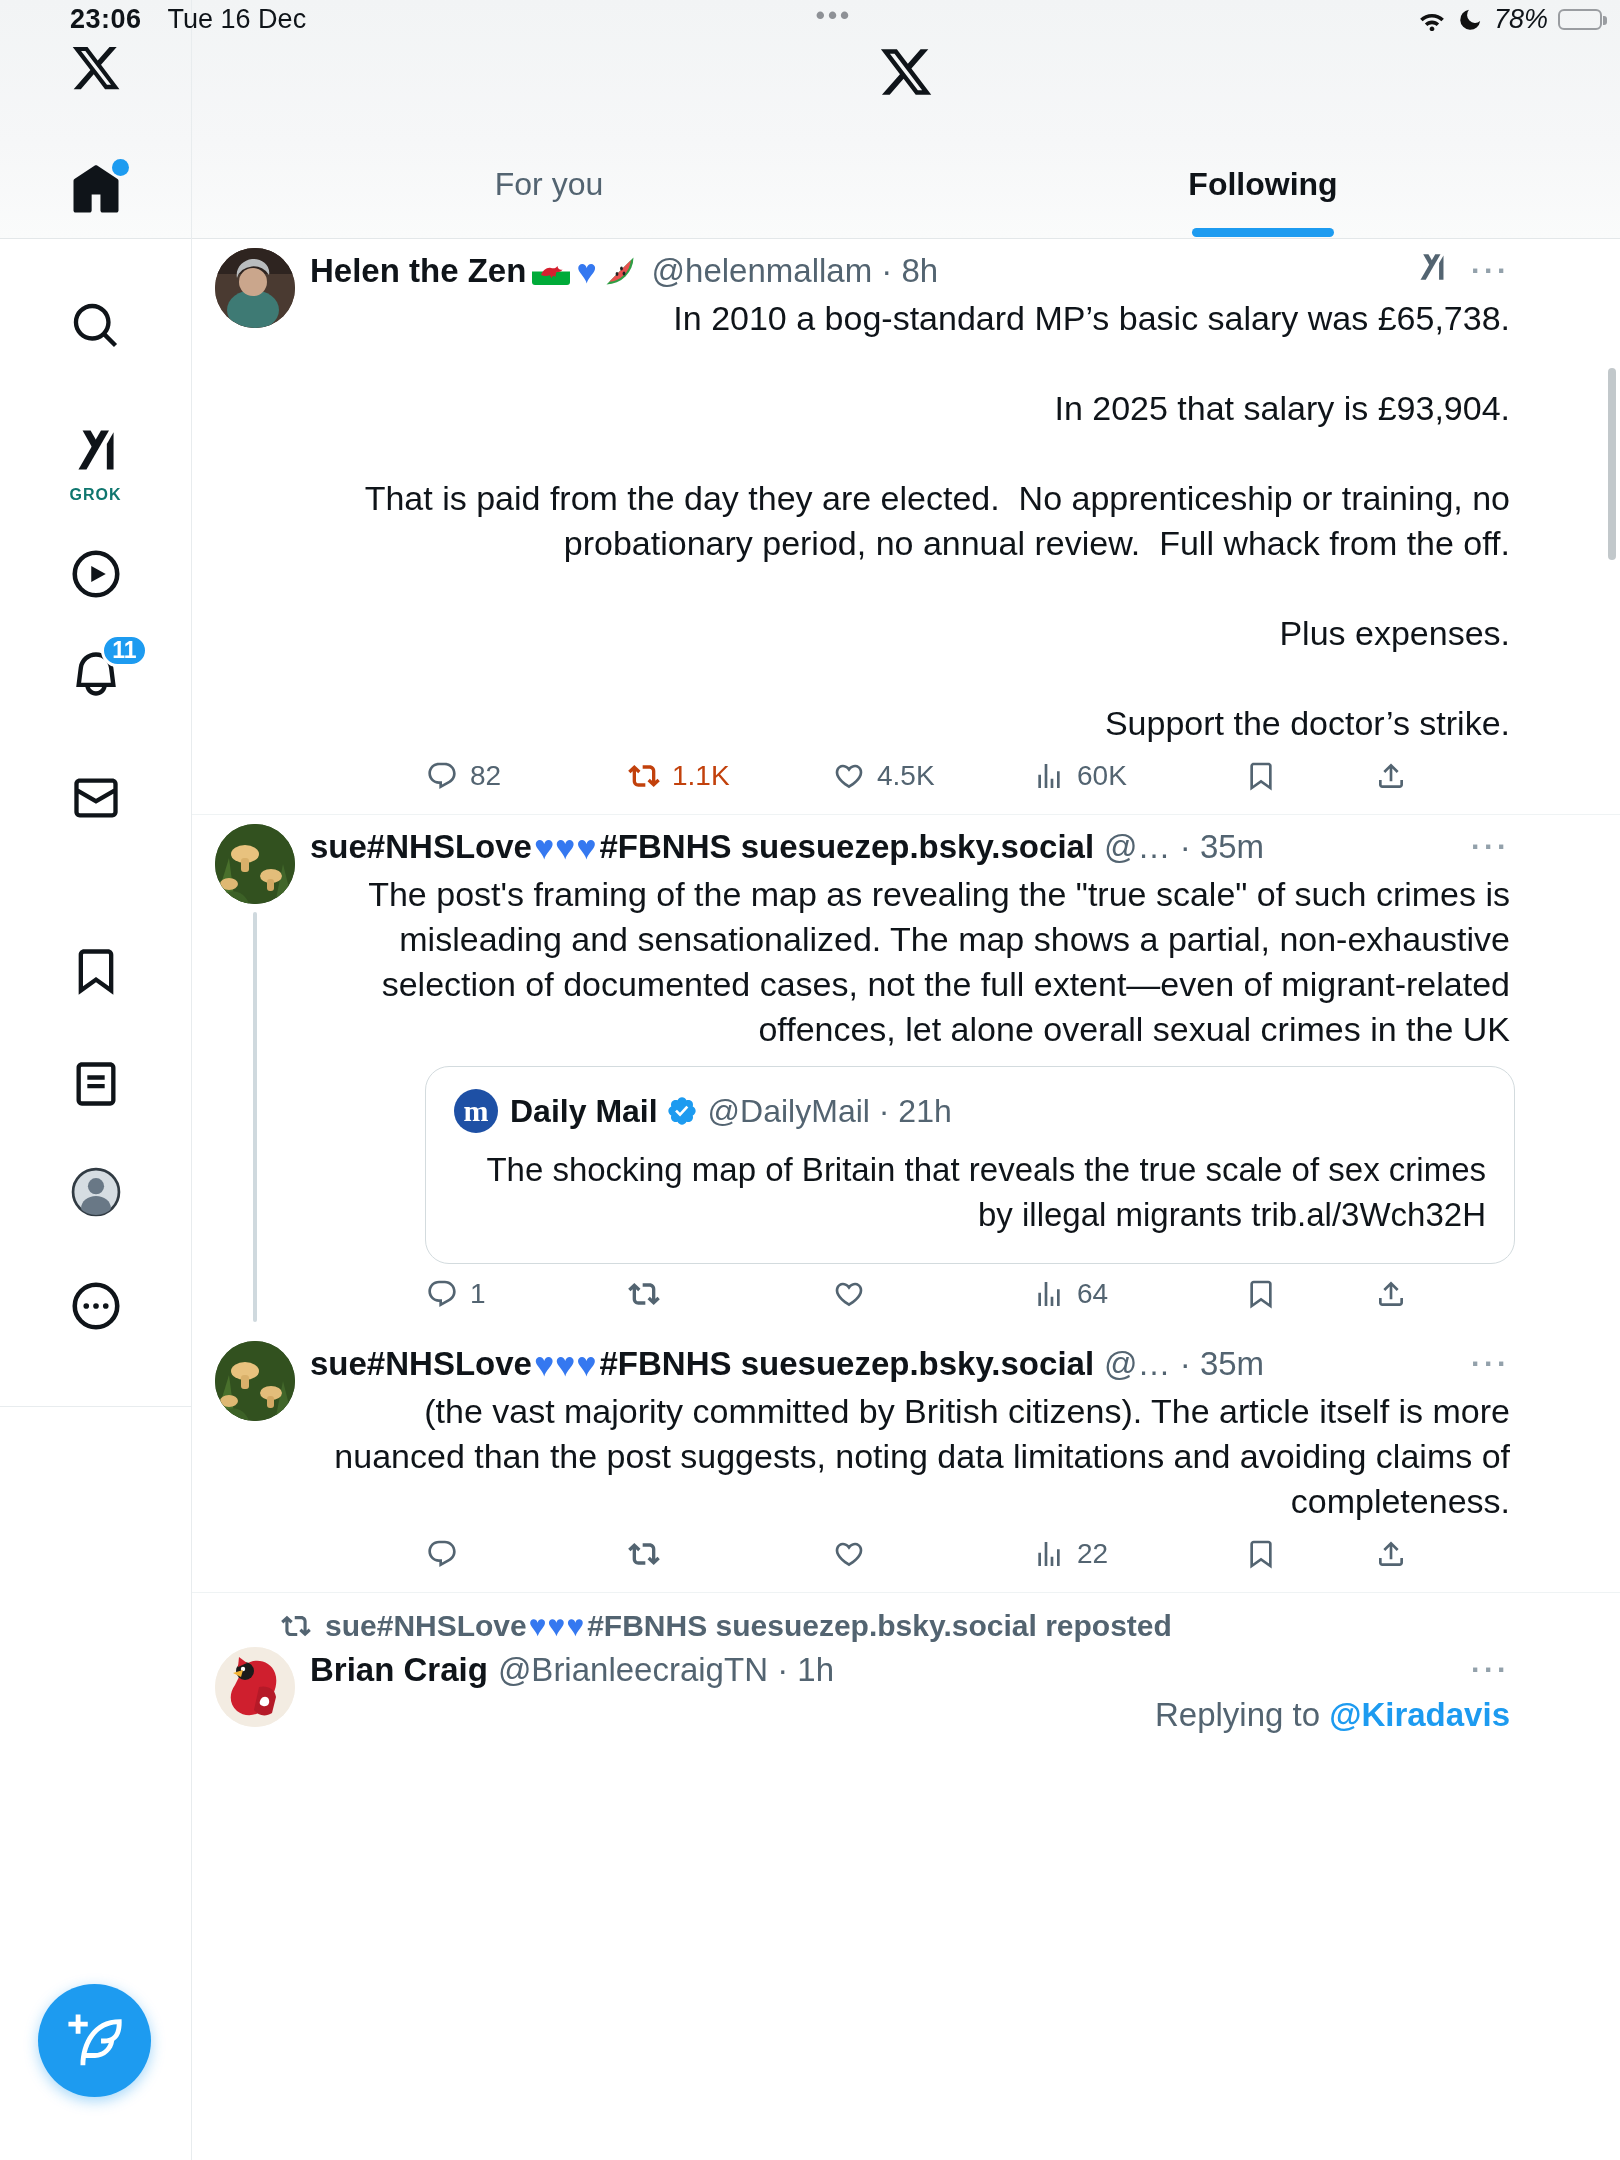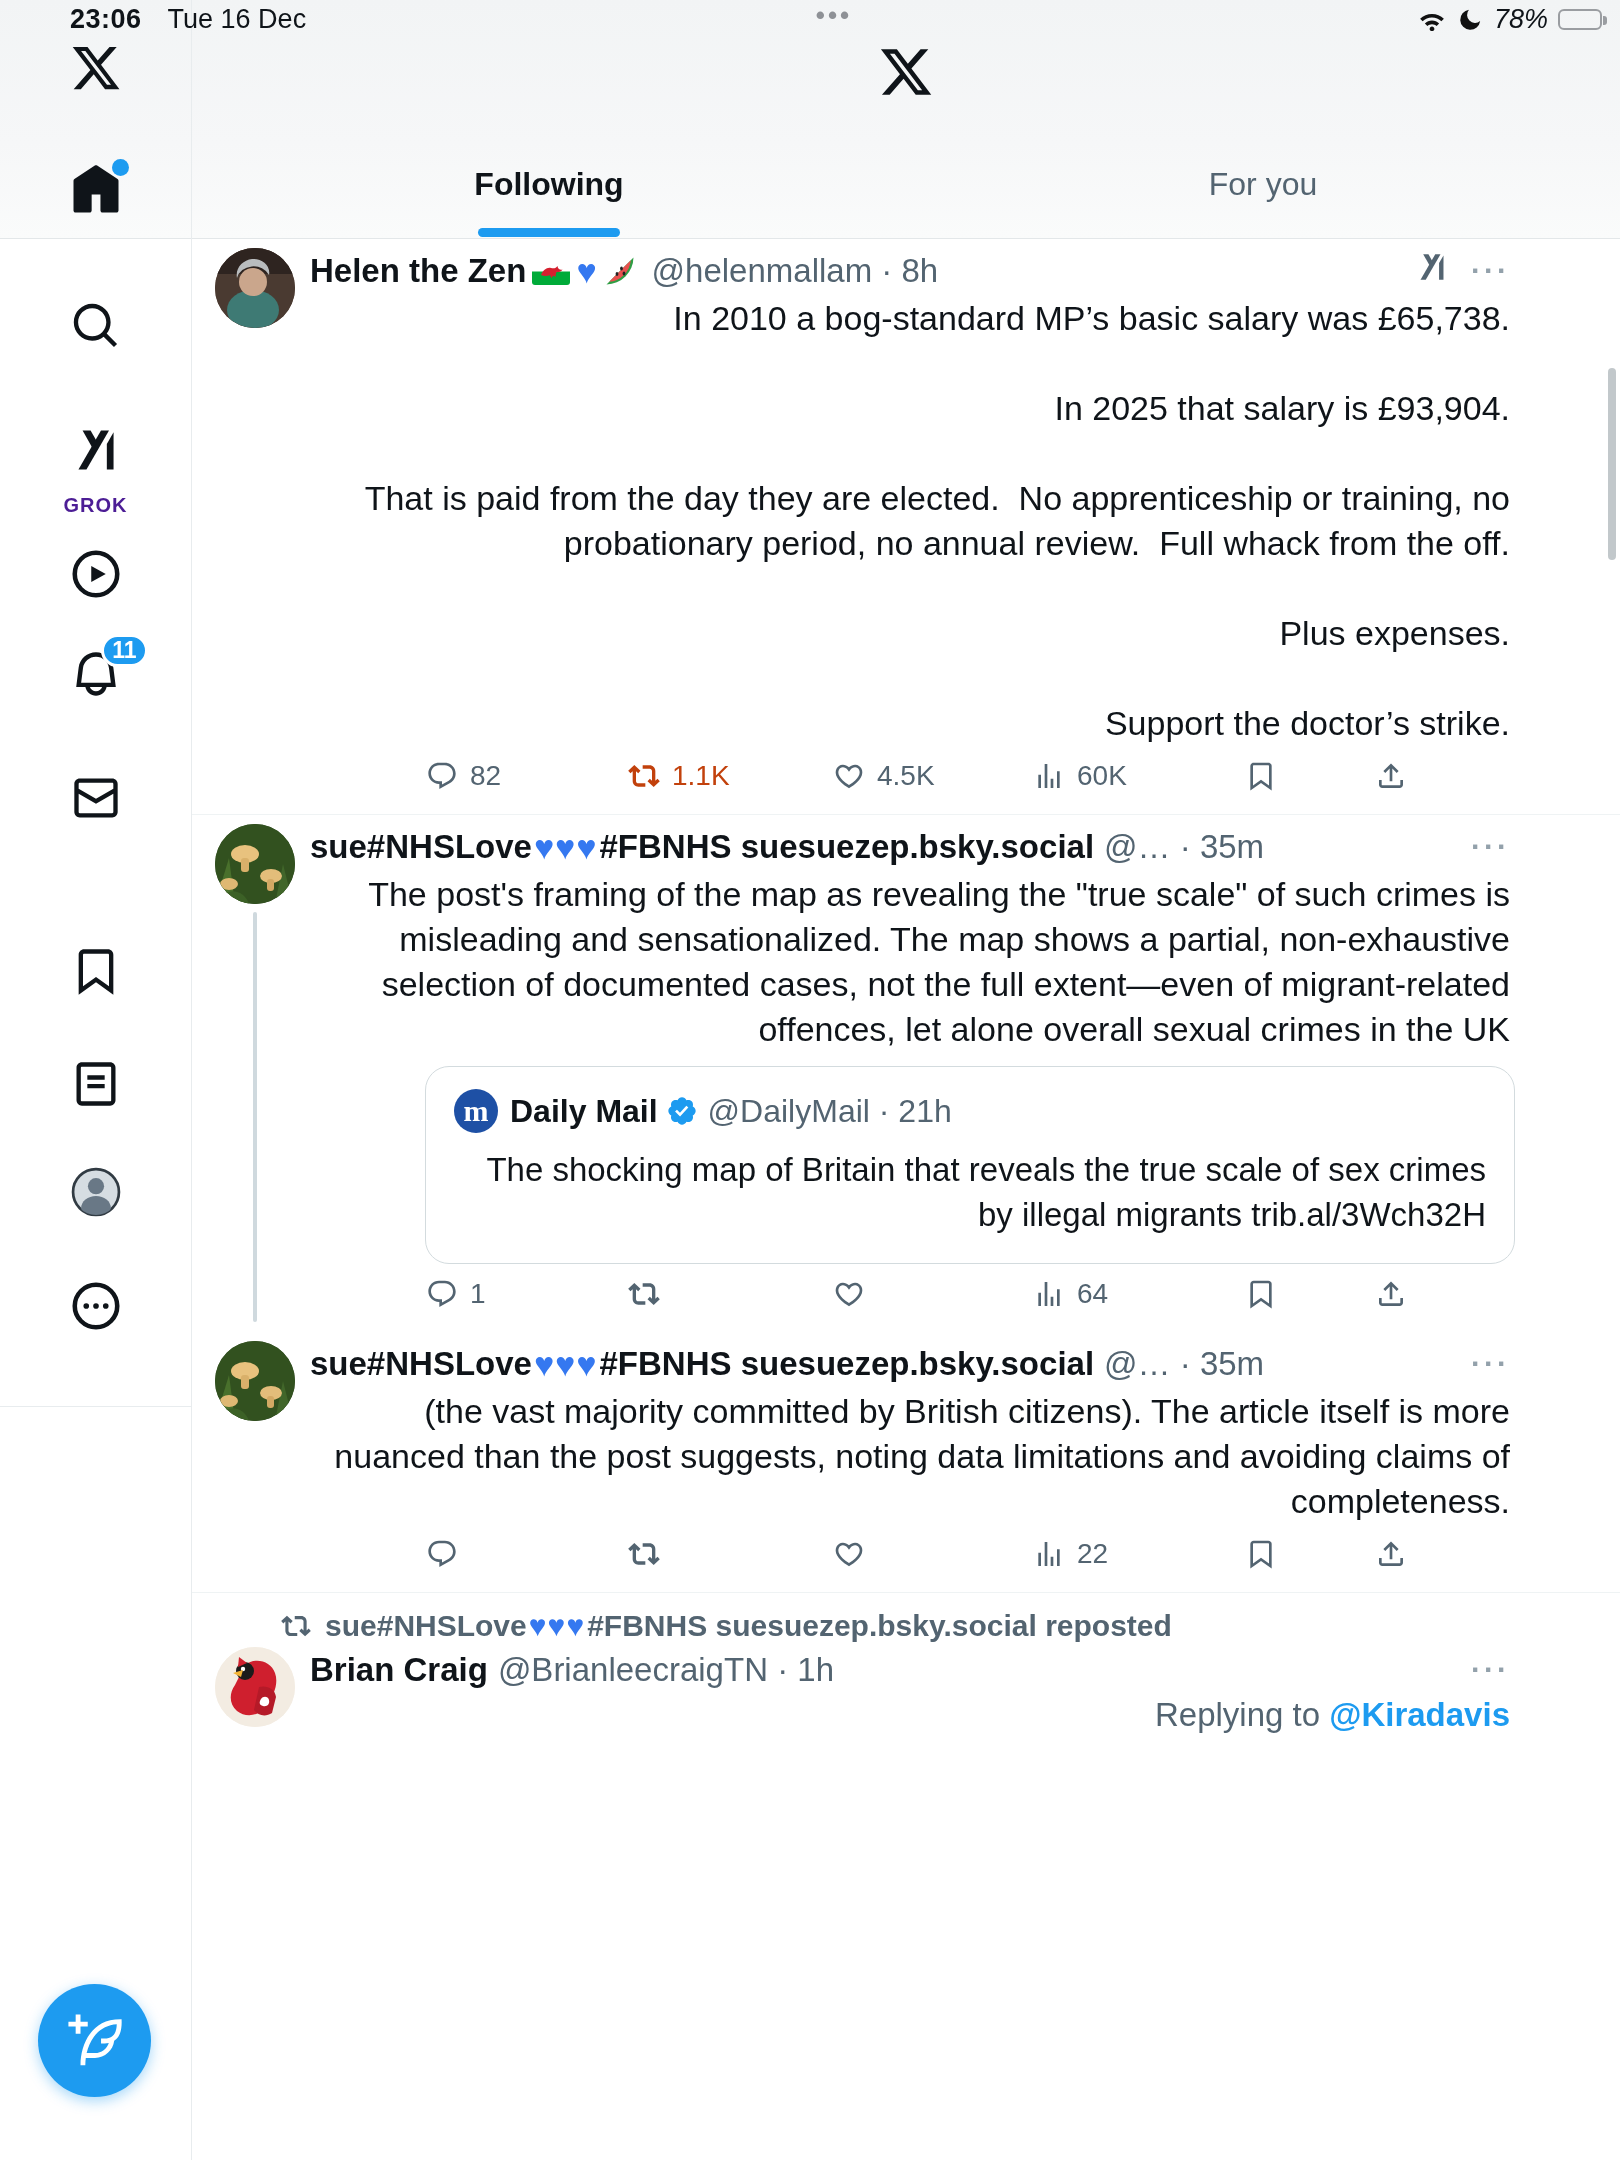--- a/index.html
+++ b/index.html
@@ -35,21 +35,21 @@
     display:flex; flex-direction:column; align-items:center; cursor:pointer; }
   .side-item svg { display:block; }
   .home-wrap { position:relative; }
   .home-dot { position:absolute; top:-4px; right:-6px; width:17px; height:17px;
     border-radius:50%; background:#1d9bf0; }
   .bell-wrap { position:relative; }
   .bell-badge { position:absolute; top:-14px; right:-26px; min-width:46px; height:33px;
     background:#1d9bf0; color:#fff; font-size:23px; font-weight:700; border-radius:17px;
     display:flex; align-items:center; justify-content:center; padding:0 8px;
     border:3px solid #fff; }
-  .grok-label { font-size:20px; font-weight:700; letter-spacing:1px; margin-top:18px; color:#4c1d95;}
+  .grok-label { font-size:16px; font-weight:700; letter-spacing:1px; margin-top:10px; color:#0f766e;}
   .sidebar-hr { position:absolute; top:1406px; left:0; right:0; height:1px; background:#e8ecee; }
 
   .main { flex:1; position:relative; display:flex; flex-direction:column; }
 
   
   .header { height:239px; position:relative; flex:none; }
   .x-logo-top { position:absolute; top:44px; left:50%; transform:translateX(-50%); }
   .tabs { position:absolute; left:0; right:0; bottom:0; height:75px; display:flex; }
   .tab { flex:1; display:flex; align-items:flex-start; justify-content:center;
     position:relative; cursor:pointer; font-size:32px; }
@@ -237,27 +237,27 @@
   </nav>
 
   <main class="main">
     <header class="header">
       <span class="x-logo-top">
         <svg width="56" height="56" viewBox="0 0 24 24">
             <path fill="#0f1419" d="M18.244 2.25h3.308l-7.227 8.26 8.502 11.24H16.17l-5.214-6.817L4.99 21.75H1.68l7.73-8.835L1.254 2.25H8.08l4.713 6.231zm-1.161 17.52h1.833L7.084 4.126H5.117z"></path>
           </svg>
       </span>
       <div class="tabs">
+        <div class="tab">
+          <span class="tab-label">For you</span>
+
+        </div>
         <div class="tab active">
           <span class="tab-label">Following</span>
           <span class="underline"></span>
-        </div>
-        <div class="tab">
-          <span class="tab-label">For you</span>
-
         </div>
       </div>
     </header>
 
     <div class="feed">
 
       <article class="tweet">
         <div class="av-col">
           <span class="avatar av-helen">
             <svg viewBox="0 0 80 80">

